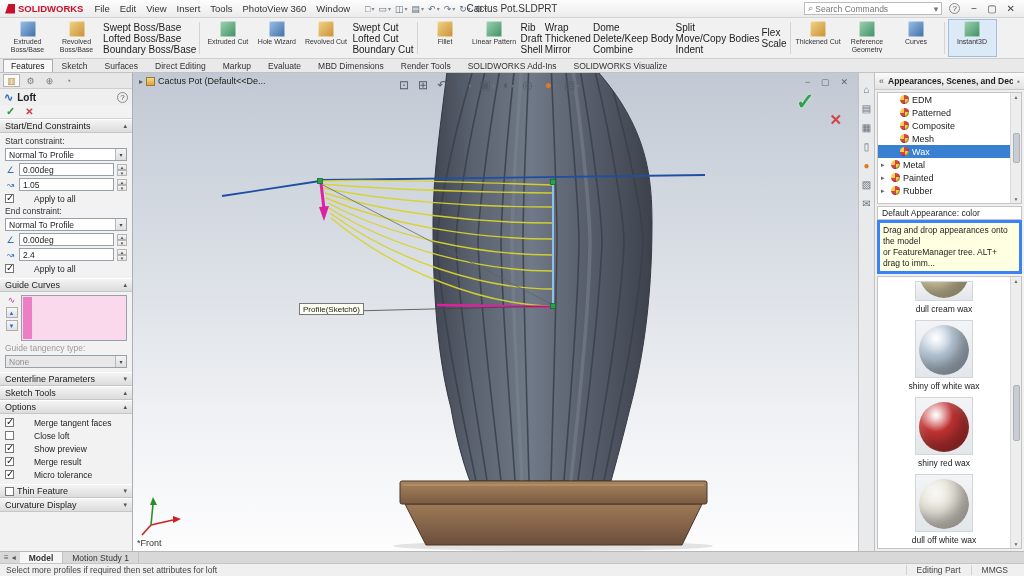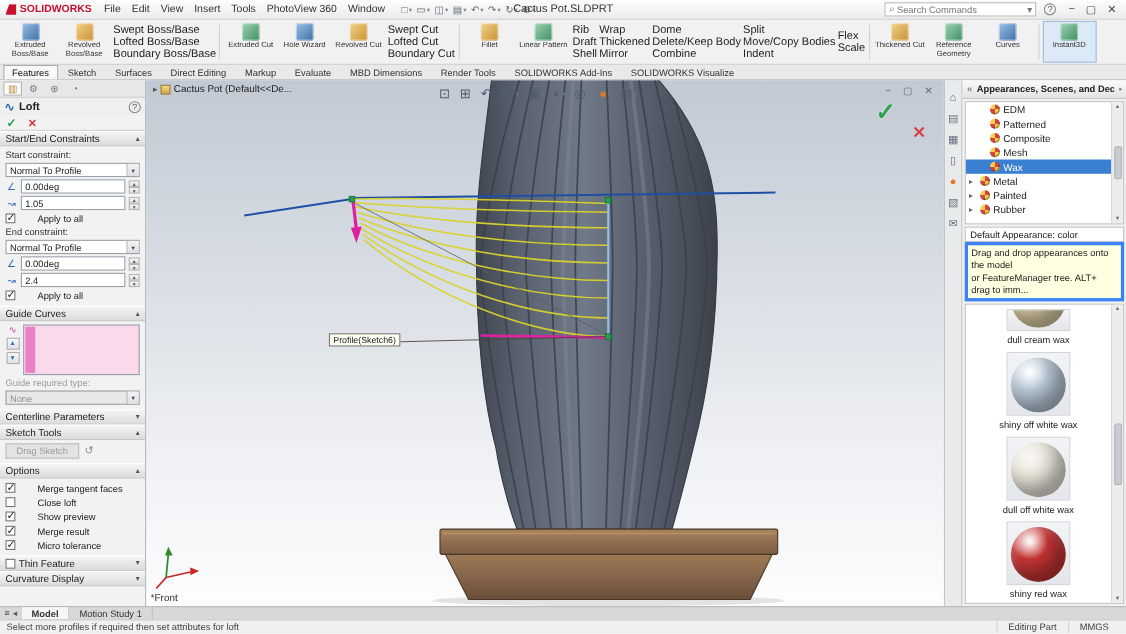--- a/index.html
+++ b/index.html
@@ -442,41 +442,35 @@
           <div class="guide-wrap" data-name="guide-curves-selector">
             <div class="guide-left" data-name="guide-curve-controls">
               <span class="guide-ico" data-name="guide-influence-icon">∿</span>
               <span class="mini-btn" data-name="move-up-button">▲</span>
               <span class="mini-btn" data-name="move-down-button">▼</span>
             </div>
             <div class="guide-list" data-name="guide-curves-listbox">
               <div class="guide-sel" data-name="guide-curve-selection"></div>
             </div>
           </div>
-          <span class="lbl dis" data-name="guide-tangency-label">Guide required type:</span>
+          <span class="lbl dis" data-name="guide-tangency-label">Guide tangency type:</span>
           <div class="select disabled" data-name="guide-tangency-select">
             <span data-name="guide-tangency-value">None</span>
             <span class="sel-caret" data-name="chevron-down-icon">▾</span>
           </div>
         </div>
 
         <div class="grp-h" data-name="group-centerline-parameters">
           <span data-name="group-header-label">Centerline Parameters</span>
           <span class="chev" data-name="chevron-down-icon">▾</span>
         </div>
 
         <div class="grp-h" data-name="group-sketch-tools">
           <span data-name="group-header-label">Sketch Tools</span>
           <span class="chev" data-name="chevron-up-icon">▴</span>
-        </div>
-        <div class="grp-c" data-name="sketch-tools-content">
-          <div class="drag-row" data-name="drag-sketch-row">
-            <span class="drag-btn" data-name="drag-sketch-button">Drag Sketch</span>
-            <span class="undo-ic" data-name="undo-sketch-icon">↺</span>
-          </div>
         </div>
 
         <div class="grp-h" data-name="group-options">
           <span data-name="group-header-label">Options</span>
           <span class="chev" data-name="chevron-up-icon">▴</span>
         </div>
         <div class="grp-c" data-name="options-content">
   <div class="chk-row" data-name="option-checkbox-row">
     <span class="chk checked" data-name="checkbox"></span>
     <span class="chk-lbl" data-name="checkbox-label">Merge tangent faces</span>
@@ -782,34 +776,34 @@
     <div class="thumb-label" data-name="appearance-label">dull cream wax</div>
   </div>
 
   <div class="thumb shiny" data-name="appearance-thumbnail">
     <div class="sphere-box" data-name="appearance-swatch">
       <div class="sphere" data-name="wax-sphere" style="--c: #b9c9d8;"></div>
     </div>
     <div class="thumb-label" data-name="appearance-label">shiny off white wax</div>
   </div>
 
+  <div class="thumb shiny" data-name="appearance-thumbnail">
+    <div class="sphere-box" data-name="appearance-swatch">
+      <div class="sphere" data-name="wax-sphere" style="--c: #c63434;"></div>
+    </div>
+    <div class="thumb-label" data-name="appearance-label">shiny red wax</div>
+  </div>
+
   <div class="thumb" data-name="appearance-thumbnail">
     <div class="sphere-box" data-name="appearance-swatch">
       <div class="sphere" data-name="wax-sphere" style="--c: #e9e6db;"></div>
     </div>
     <div class="thumb-label" data-name="appearance-label">dull off white wax</div>
   </div>
 
-  <div class="thumb shiny" data-name="appearance-thumbnail">
-    <div class="sphere-box" data-name="appearance-swatch">
-      <div class="sphere" data-name="wax-sphere" style="--c: #c63434;"></div>
-    </div>
-    <div class="thumb-label" data-name="appearance-label">shiny red wax</div>
-  </div>
-
   <div class="thumb shiny partial-bottom" data-name="appearance-thumbnail">
     <div class="sphere-box" data-name="appearance-swatch">
       
     </div>
     <div class="thumb-label" data-name="appearance-label"></div>
   </div>
 </div>
         <div class="sb" data-name="thumbnails-scrollbar">
           <span class="sb-ar" data-name="scroll-up-icon">▲</span>
           <span class="sb-thumb" data-name="scrollbar-thumb"></span>

